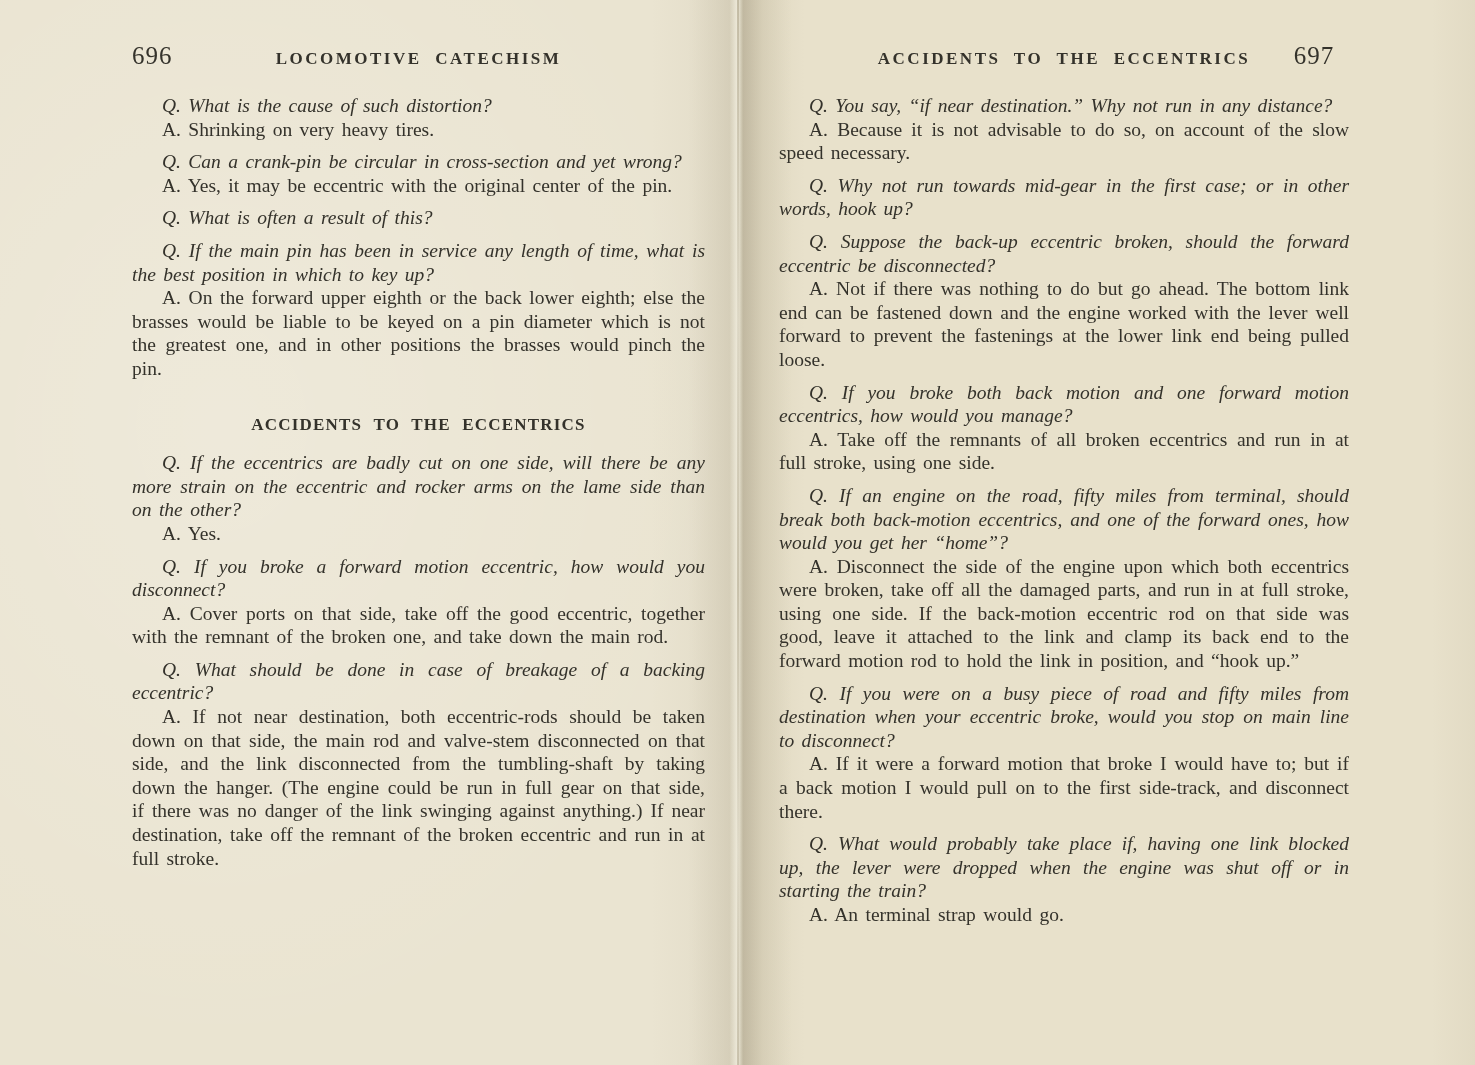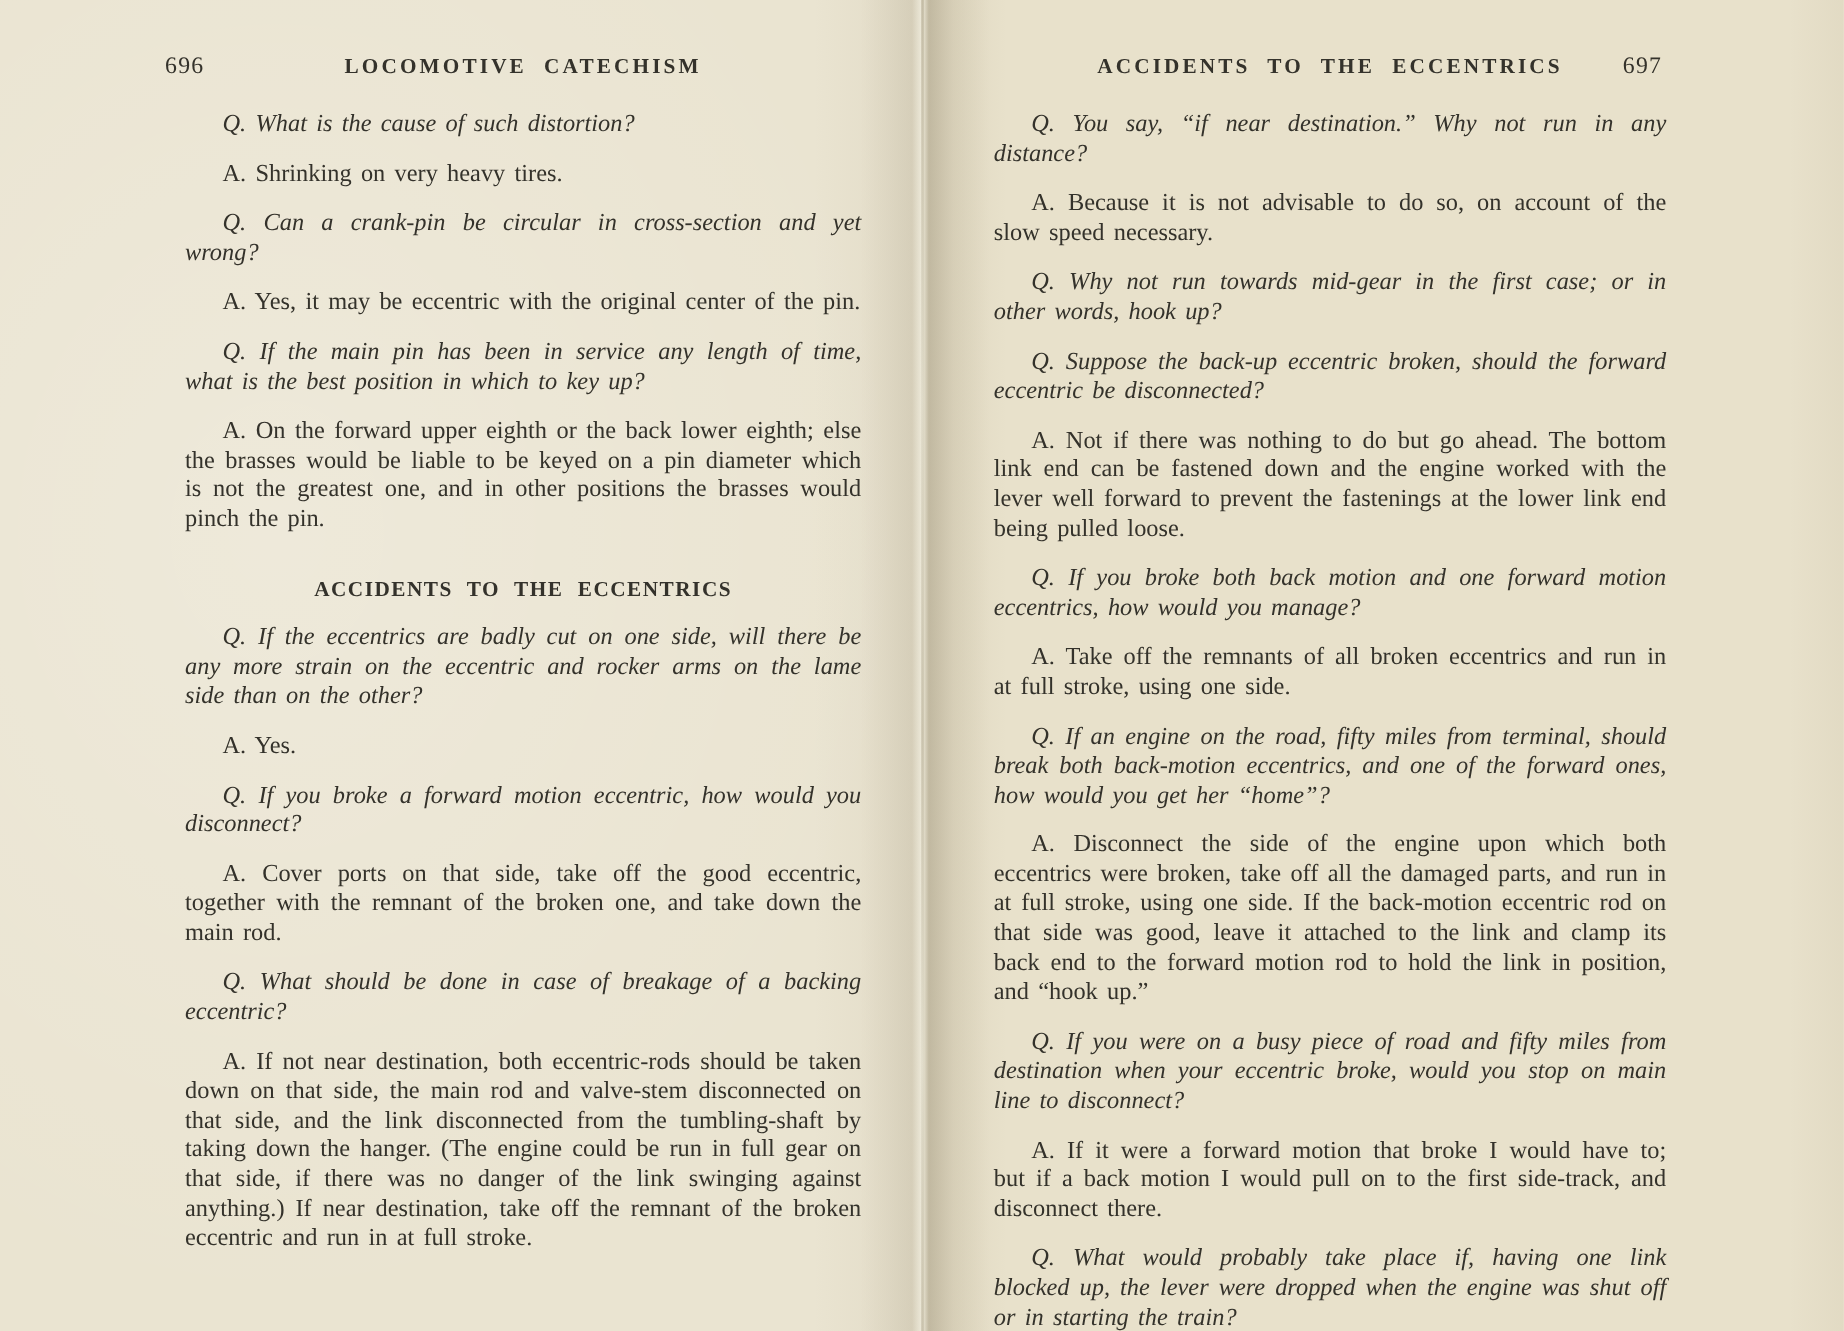--- a/index.html
+++ b/index.html
@@ -61,31 +61,31 @@
     margin-bottom: 24px;
   }
   .running-title {
     grid-column: 2;
     text-align: center;
     font-size: 17px;
     letter-spacing: 2.5px;
     word-spacing: 7px;
     font-weight: bold;
   }
-  .page-number { font-size: 19px; letter-spacing: 1px; }
+  .page-number { font-size: 25px; letter-spacing: 1px; }
   .page-left  .page-number { grid-column: 1; text-align: left; }
   .page-right .page-number { grid-column: 3; text-align: center; }
 
   .page-body {
     font-size: 19.5px;
     line-height: 23.6px;
     text-align: justify;
     word-spacing: 0.13em;
   }
-  .page-body p { margin: 16px; text-indent: 30px; }
+  .page-body p { margin: 0; text-indent: 30px; }
   p.question { font-style: italic; margin-top: 9px; }
   p.answer   { font-style: normal; }
 
   h2.section-heading {
     margin: 32px 0 15px;
     text-align: center;
     font-size: 17px;
     font-weight: bold;
     letter-spacing: 1.2px;
     word-spacing: 6px;
@@ -101,20 +101,21 @@
   <div class="page page-left">
     <div class="running-head">
       <span class="page-number">696</span>
       <span class="running-title">LOCOMOTIVE CATECHISM</span>
     </div>
     <div class="page-body">
         <p class="question">Q. What is the cause of such distortion?</p>
         <p class="answer">A. Shrinking on very heavy tires.</p>
         <p class="question">Q. Can a crank-pin be circular in cross-section and yet wrong?</p>
         <p class="answer">A. Yes, it may be eccentric with the original center of the pin.</p>
+        <p class="question">Q. What is often a result of this?</p>
         <p class="question">Q. If the main pin has been in service any length of time, what is the best position in which to key up?</p>
         <p class="answer">A. On the forward upper eighth or the back lower eighth; else the brasses would be liable to be keyed on a pin diameter which is not the greatest one, and in other positions the brasses would pinch the pin.</p>
         <h2 class="section-heading">ACCIDENTS TO THE ECCENTRICS</h2>
         <p class="question">Q. If the eccentrics are badly cut on one side, will there be any more strain on the eccentric and rocker arms on the lame side than on the other?</p>
         <p class="answer">A. Yes.</p>
         <p class="question">Q. If you broke a forward motion eccentric, how would you disconnect?</p>
         <p class="answer">A. Cover ports on that side, take off the good eccentric, together with the remnant of the broken one, and take down the main rod.</p>
         <p class="question">Q. What should be done in case of breakage of a backing eccentric?</p>
         <p class="answer">A. If not near destination, both eccentric-rods should be taken down on that side, the main rod and valve-stem disconnected on that side, and the link disconnected from the tumbling-shaft by taking down the hanger.  (The engine could be run in full gear on that side, if there was no danger of the link swinging against anything.)  If near destination, take off the remnant of the broken eccentric and run in at full stroke.</p>
       </div>

